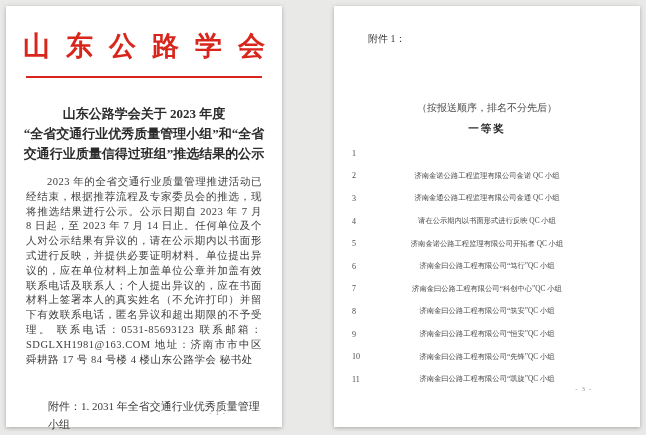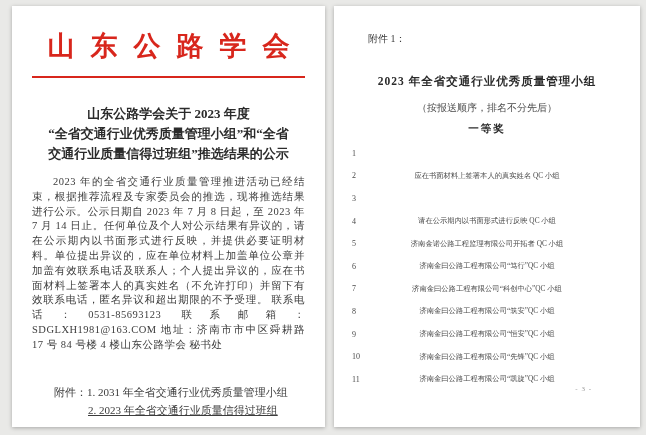--- a/index.html
+++ b/index.html
@@ -5,21 +5,21 @@
   html,body{margin:0;padding:0;}
   body{
     width:646px;height:435px;position:relative;overflow:hidden;
     background:#e9e9e7;
     font-family:"Liberation Serif","DejaVu Serif",serif;
   }
   .page{
     position:absolute;top:6px;height:421px;background:#ffffff;
     box-shadow:0 1px 4px rgba(0,0,0,0.28);
   }
-  .page-left{left:12px;width:313px;}
+  .page-left{left:6px;width:276px;}
   .page-right{left:334px;width:306px;}
 
   
   .org-header{
     margin-top:22px;text-align:center;color:#d8261c;font-weight:bold;
     font-size:27px;letter-spacing:16px;text-indent:16px;white-space:nowrap;
   }
   .header-divider{height:2px;background:#d8261c;margin:12px 20px 0 20px;}
   .doc-title{margin-top:26px;text-align:center;font-weight:bold;color:#2b2b2b;
     font-size:13px;line-height:20px;}
@@ -65,34 +65,34 @@
   <div class="attach-list">
     <div class="line1">附件：1. 2031 年全省交通行业优秀质量管理小组</div>
     <div class="line2">2. 2023 年全省交通行业质量信得过班组</div>
   </div>
 
   <div class="pagenum pagenum-left">- 1 -</div>
 </div>
 
 <div class="page page-right">
   <div class="attach-label">附件 1：</div>
-  <div class="attach-title">2023 年全省交通行业优秀质量管理小组</div>
   <div class="attach-subtitle">（按报送顺序，排名不分先后）</div>
   <div class="grade-heading">一等奖</div>
 
   <div class="rows">
     <div class="row">
       <span class="row-num">1</span>
     </div>
     <div class="row">
       <span class="row-num">2</span>
-      <span class="row-text">应在书面材料上签署本人的真实姓名 QC 小组</span>
+      <span class="row-text">济南金诺公路工程监理有限公司金诺 QC 小组</span>
     </div>
     <div class="row">
       <span class="row-num">3</span>
+      <span class="row-text">济南金通公路工程监理有限公司金通 QC 小组</span>
     </div>
     <div class="row">
       <span class="row-num">4</span>
       <span class="row-text">请在公示期内以书面形式进行反映 QC 小组</span>
     </div>
     <div class="row">
       <span class="row-num">5</span>
       <span class="row-text">济南金诺公路工程监理有限公司开拓者 QC 小组</span>
     </div>
     <div class="row">

